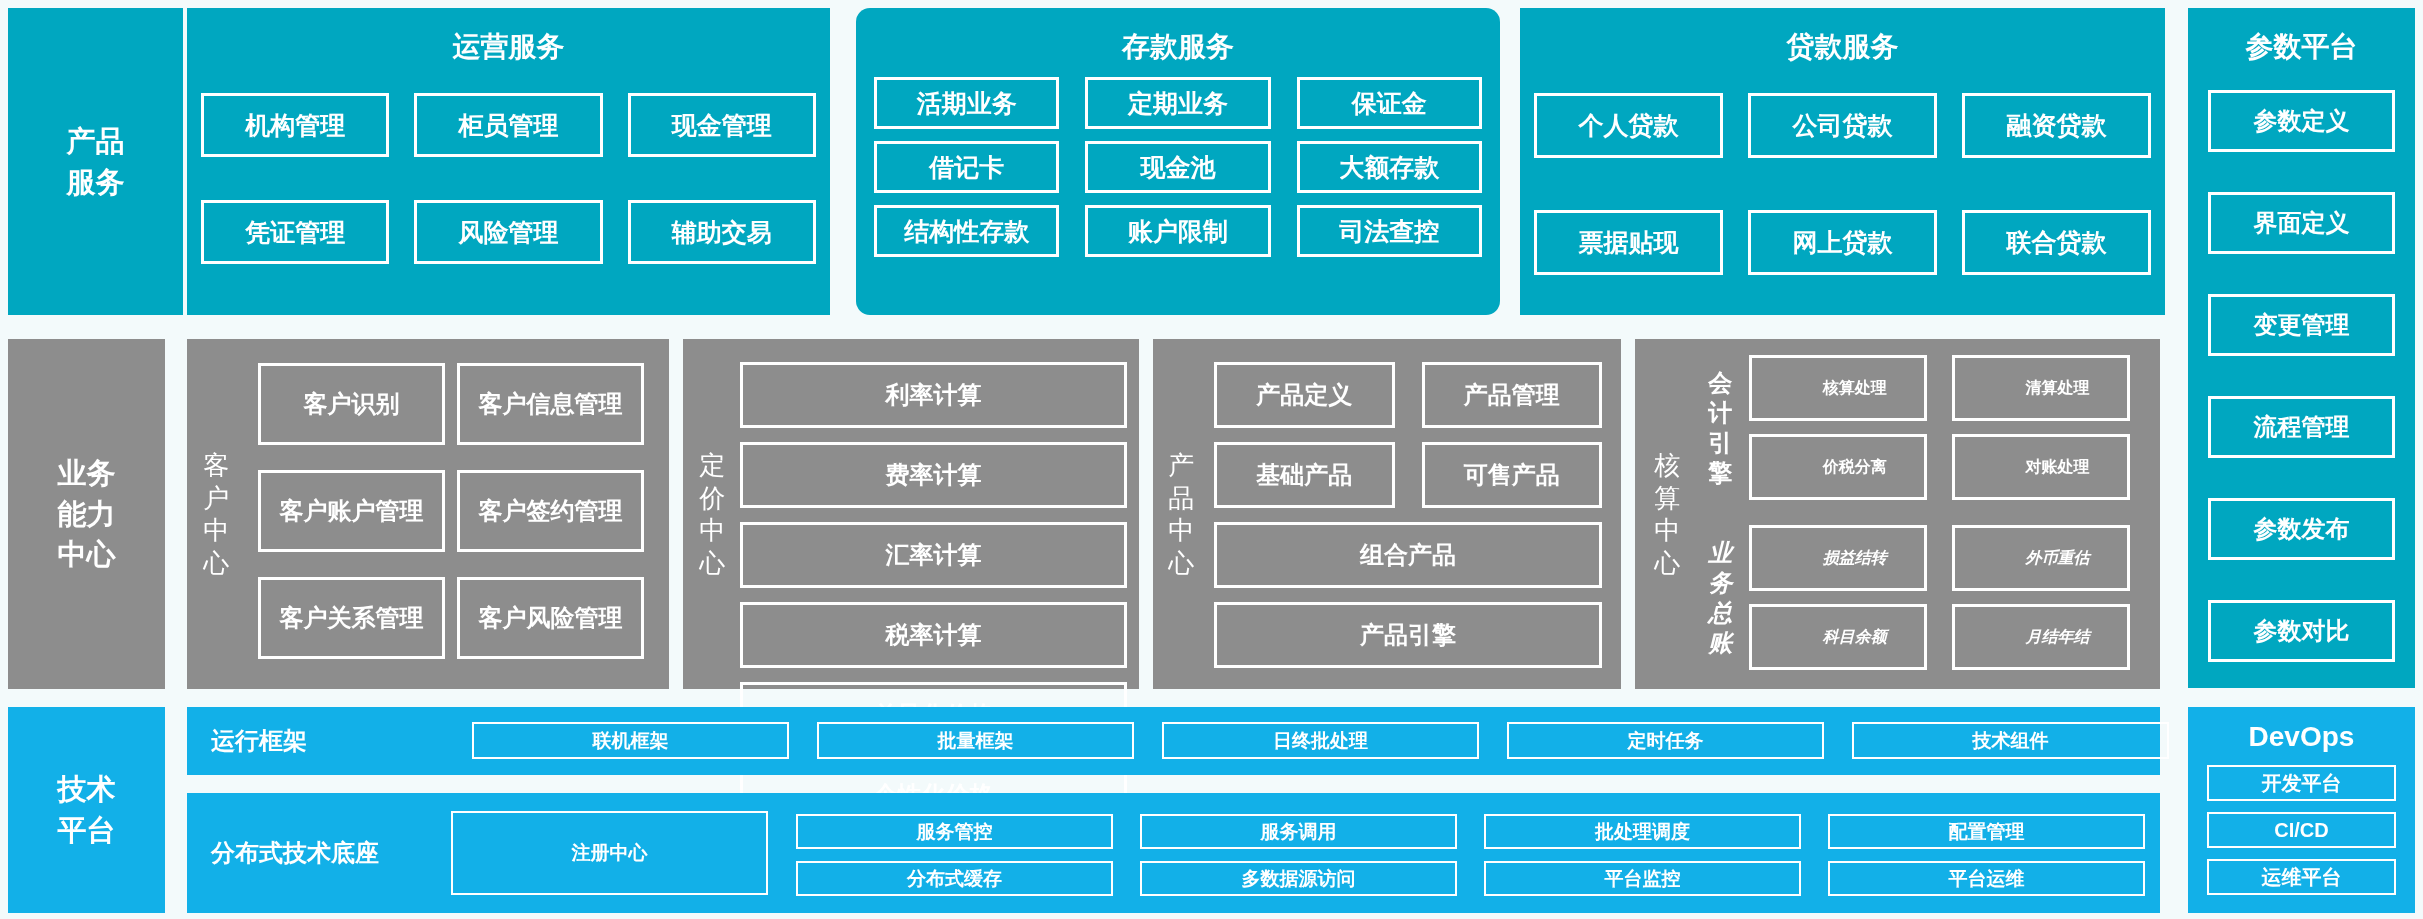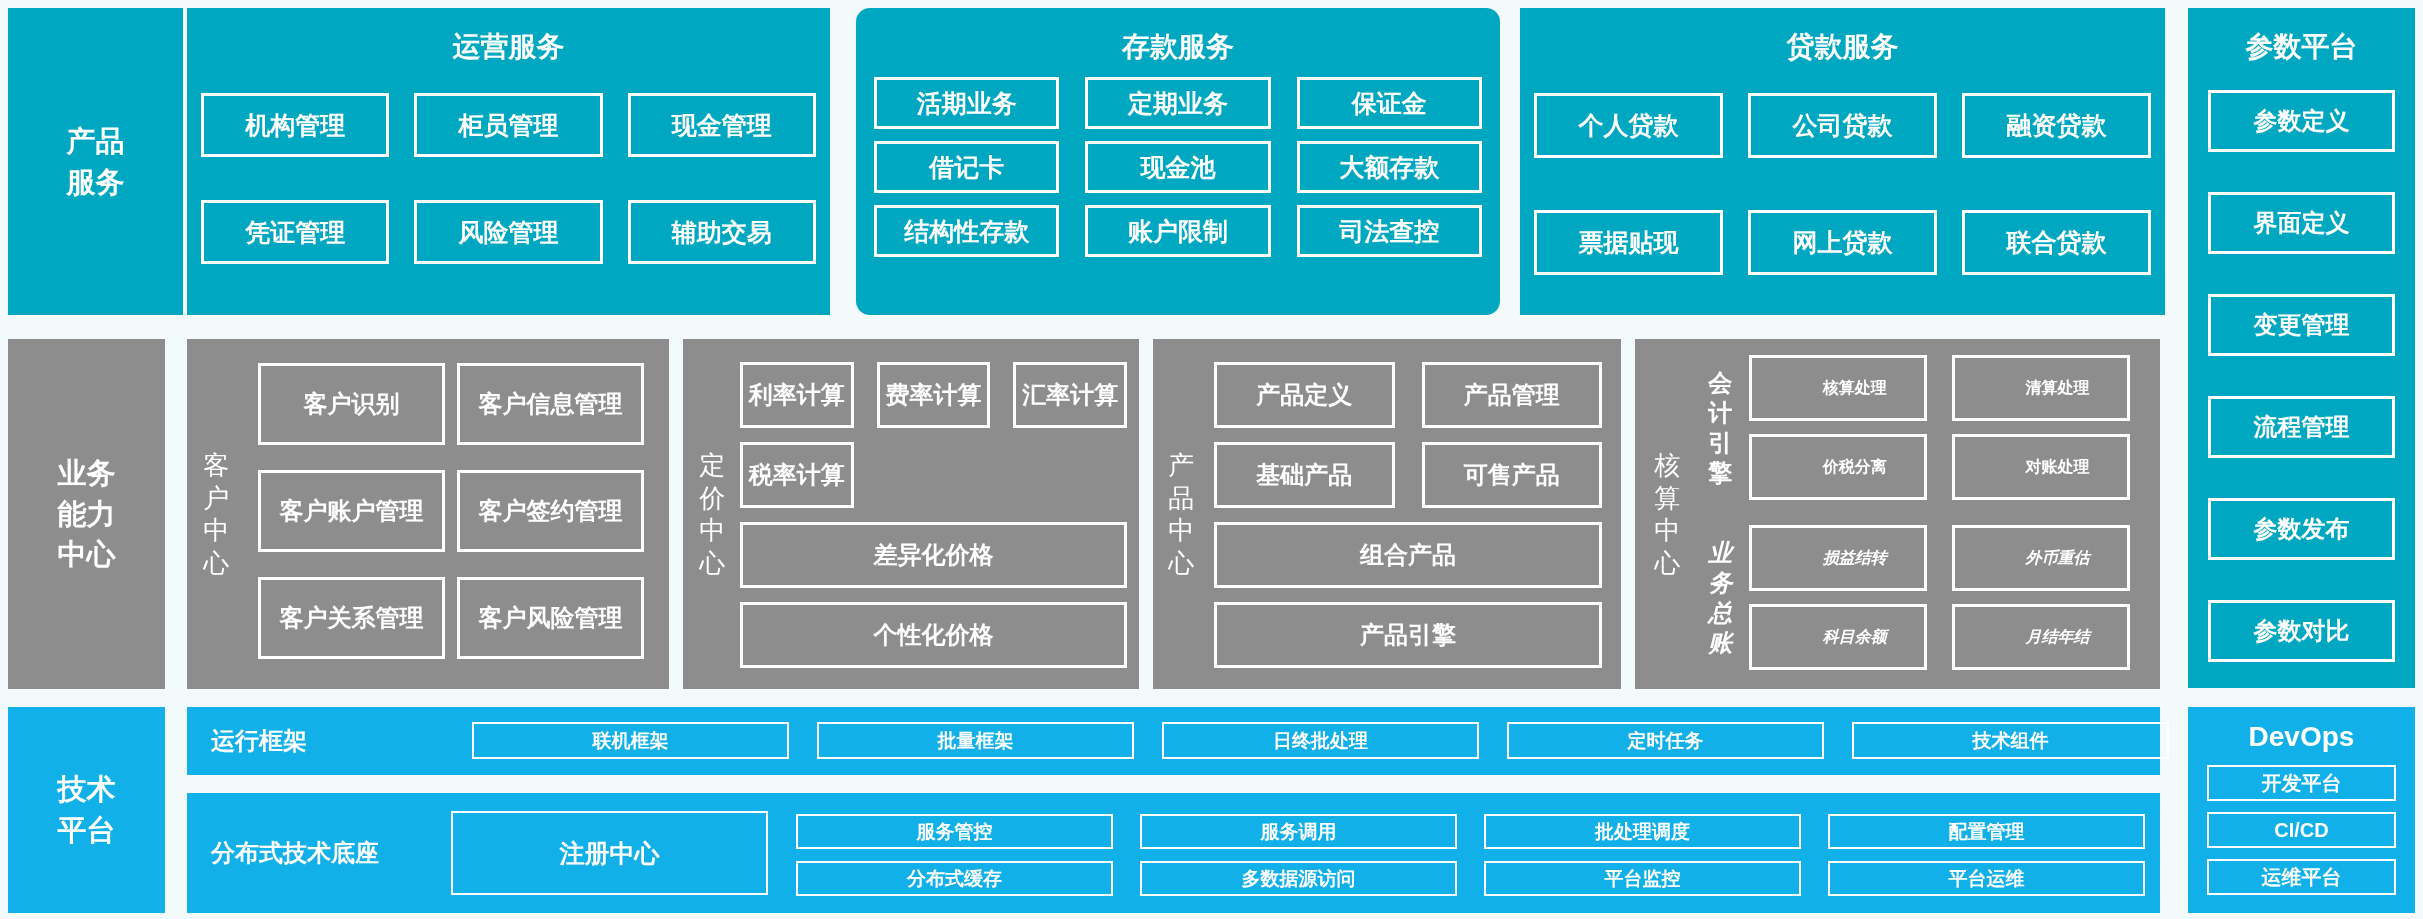--- a/index.html
+++ b/index.html
@@ -58,21 +58,21 @@
     color:#fff;font-weight:normal;font-size:26px;line-height:1.25;
     width:1.1em;word-break:break-all;text-align:center;
   }
   #cust-vlabel{left:15px;}
   #pricing-vlabel{left:15px;}
   #product-vlabel{left:14px;}
   #acct-vlabel{left:18px;}
 
   #cust-grid{position:absolute;left:71px;right:25px;top:24px;display:grid;grid-template-columns:1fr 1fr;column-gap:12px;row-gap:25px;}
   #cust-grid .bx{height:82px;font-size:24px;}
-  #pricing-grid{position:absolute;left:57px;right:12px;top:23px;display:grid;grid-template-columns:1fr 1fr 1fr;column-gap:23px;row-gap:14px;}
+  #pricing-grid{position:absolute;left:57px;right:12px;top:23px;display:grid;grid-template-columns:1fr;column-gap:23px;row-gap:14px;}
   #pricing-grid .bx{height:66px;font-size:24px;}
   #product-grid{position:absolute;left:61px;right:19px;top:23px;display:grid;grid-template-columns:1fr 1fr;column-gap:27px;row-gap:14px;}
   #product-grid .bx{height:66px;font-size:24px;}
   .wide{grid-column:1 / -1;}
 
   .acct-group{position:absolute;left:72px;right:30px;display:flex;align-items:center;}
   #acct-g1{top:16px;}
   #acct-g2{top:186px;font-style:italic;}
   .acct-sublabel{
     color:#fff;font-weight:bold;font-size:24px;line-height:1.25;
@@ -85,21 +85,21 @@
   #sec-runtime{left:187px;top:707px;width:1973px;height:68px;}
   #sec-distributed{left:187px;top:793px;width:1973px;height:120px;}
   #sec-devops{left:2188px;top:707px;width:227px;height:206px;}
 
   .row3-label{
     position:absolute;left:24px;top:0;height:100%;display:flex;align-items:center;
     color:#fff;font-weight:bold;font-size:24px;white-space:nowrap;
   }
   #runtime-boxes{position:absolute;left:264px;top:15px;display:flex;gap:28px;padding-left:21px;}
   #runtime-boxes .bx{width:317px;height:37px;font-size:19px;border-width:2px;}
-  #registry-box{position:absolute;left:264px;top:18px;width:317px;height:84px;font-size:25px;border-width:2px;}
+  #registry-box{position:absolute;left:264px;top:18px;width:317px;height:84px;font-size:19px;border-width:2px;}
   #dist-grid{position:absolute;left:609px;top:21px;display:grid;grid-template-columns:repeat(4,317px);column-gap:27px;row-gap:12px;}
   #dist-grid .bx{height:35px;font-size:19px;border-width:2px;}
 
   #devops-title{padding-top:14px;height:34px;}
   #devops-col{margin:10px 19px 0;display:flex;flex-direction:column;gap:11px;}
   #devops-col .bx{height:36px;font-size:20px;border-width:2px;}
 </style>
 </head>
 <body>
 

